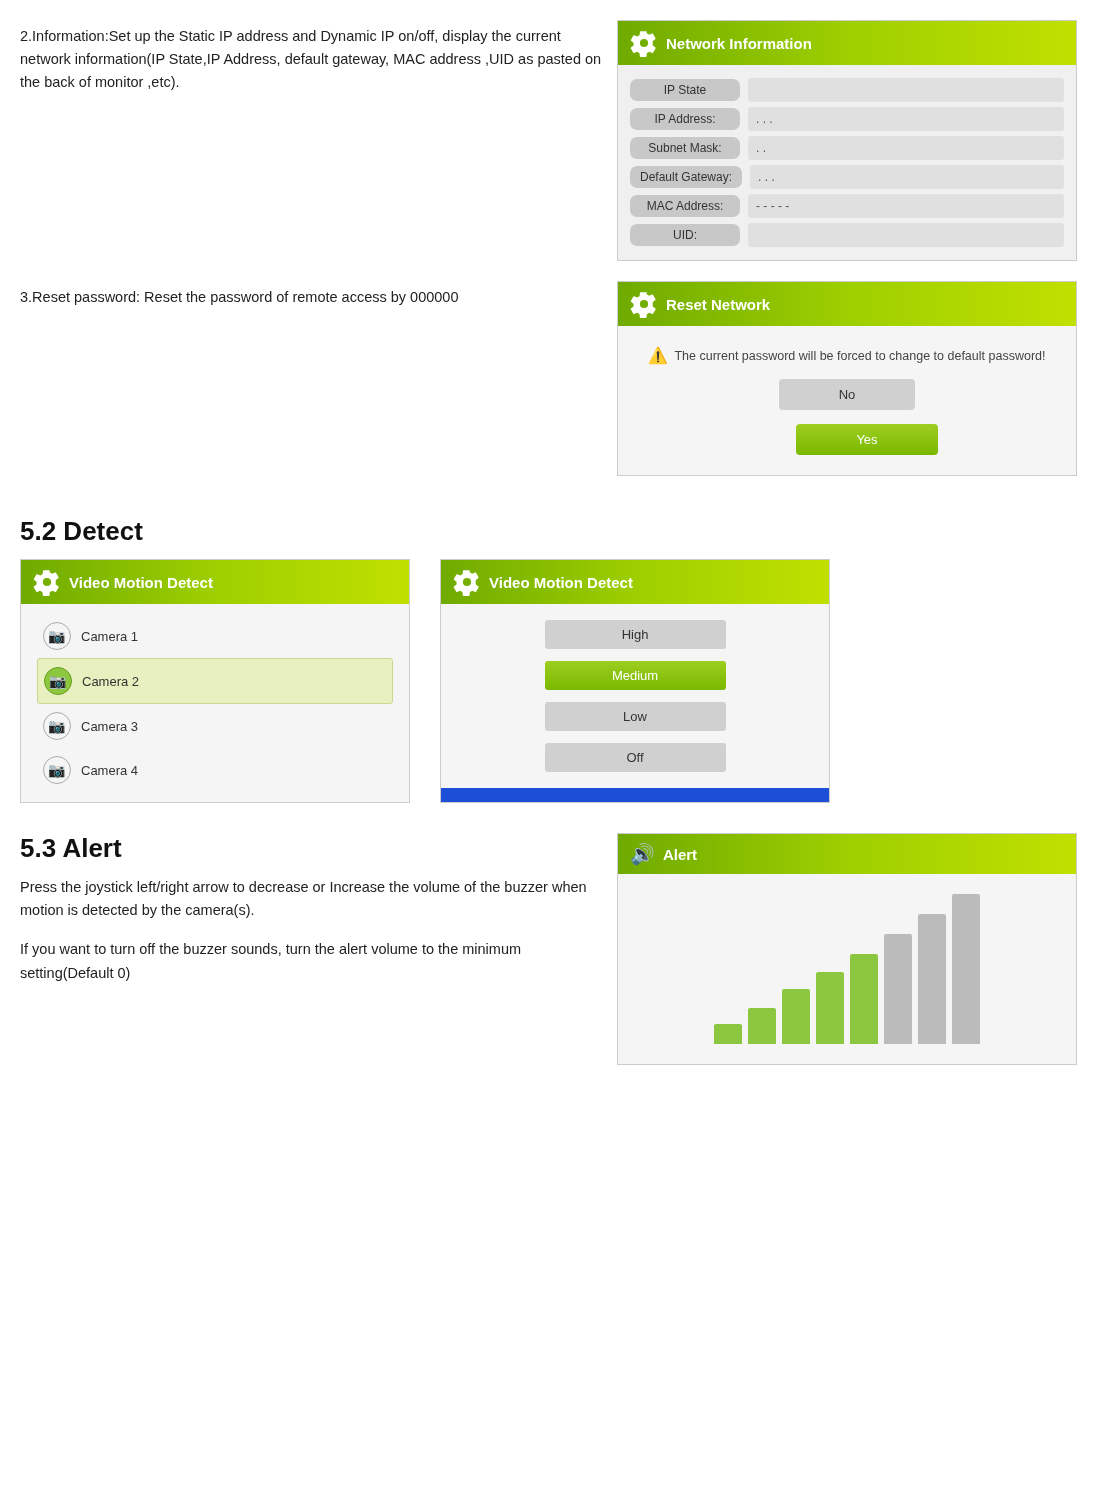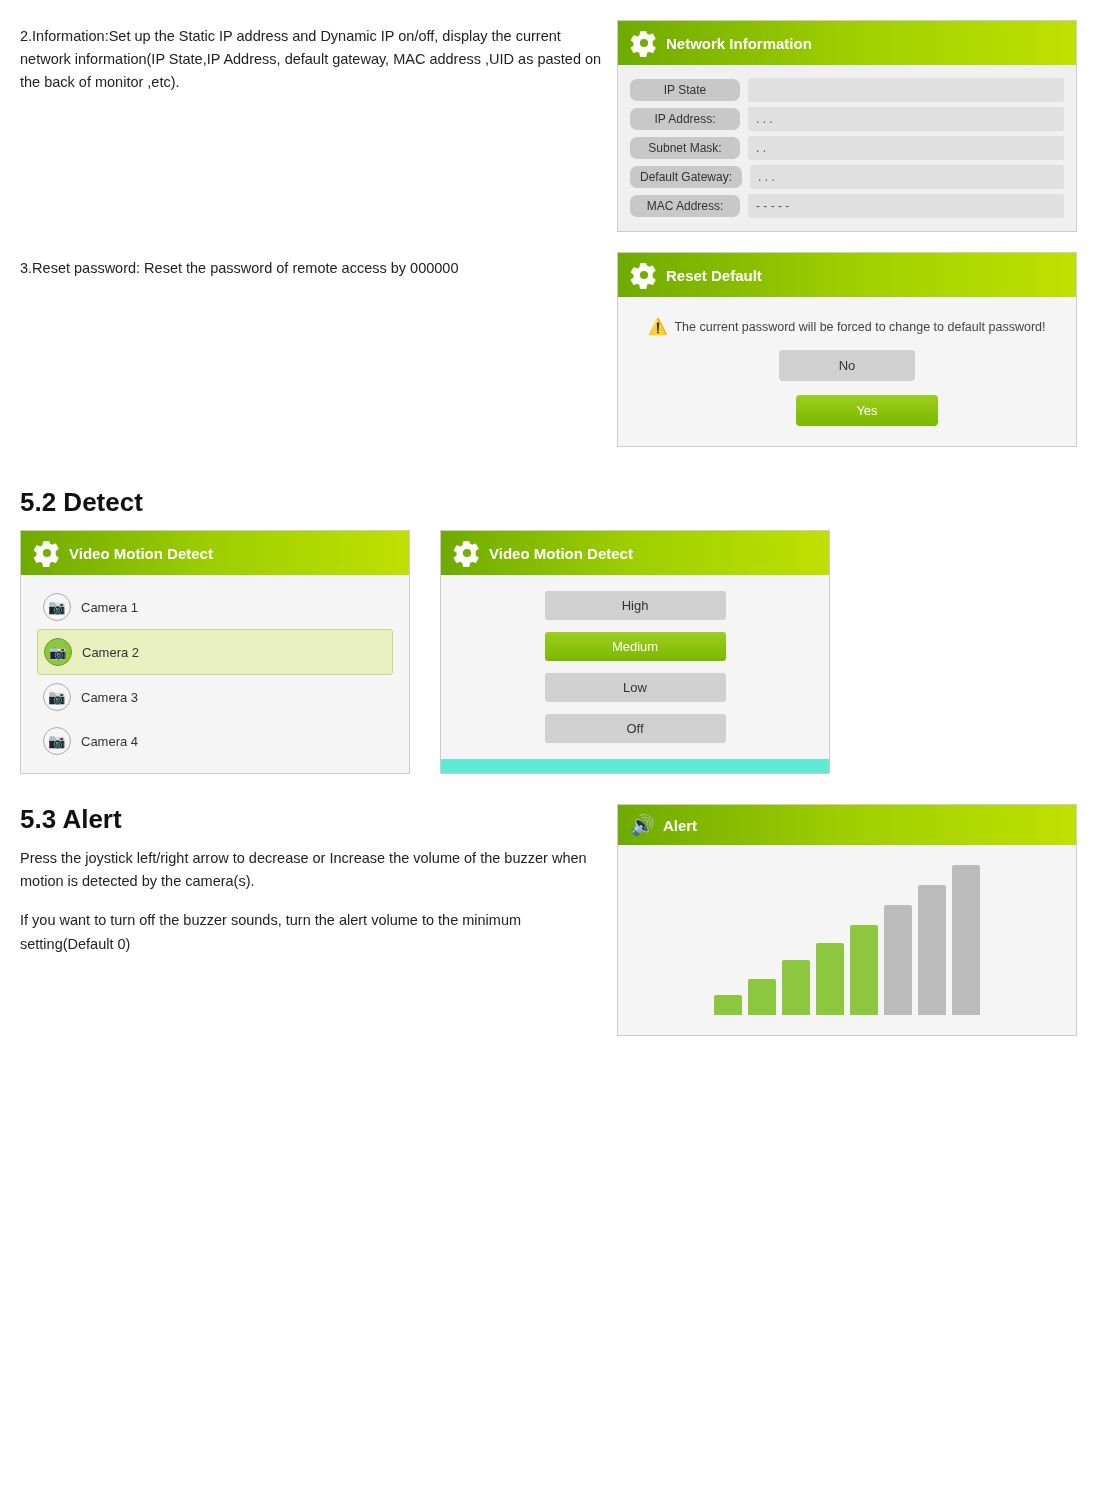--- a/index.html
+++ b/index.html
@@ -186,21 +186,21 @@
 
     .detect-panels {
       display: flex;
       flex-direction: row;
       gap: 30px;
     }
 
     .motion-panel {
       width: 390px;
       border: 1px solid #ccc;
-      background: #5eead4;
+      background: #1d4ed8;
     }
 
     .motion-body {
       padding: 10px 16px;
       background: #f5f5f5;
     }
 
     .camera-item {
       display: flex;
       align-items: center;
@@ -345,34 +345,38 @@
     <div class="network-value">  .  .</div>
   </div>
           <div class="network-row">
     <div class="network-label">Default Gateway:</div>
     <div class="network-value">  .  .  .</div>
   </div>
           <div class="network-row">
     <div class="network-label">MAC Address:</div>
     <div class="network-value">  -  -  -  -  -</div>
   </div>
+          <div class="network-row">
+    <div class="network-label">UID:</div>
+    <div class="network-value"></div>
+  </div>
         </div>
     </div>
   </div>
 
   <div class="section-reset">
     <div class="section-reset-text">
       <span>3.Reset password: Reset the password of remote access by 000000</span>
     </div>
     <div class="reset-panel">
       <div class="panel-header panel-header-green">
         <svg class="gear-icon-svg" viewBox="0 0 24 24">
           <path d="M12 15.5A3.5 3.5 0 0 1 8.5 12 3.5 3.5 0 0 1 12 8.5a3.5 3.5 0 0 1 3.5 3.5 3.5 3.5 0 0 1-3.5 3.5m7.43-2.92c.04-.34.07-.69.07-1.08s-.03-.74-.07-1.08l2.32-1.82c.21-.16.27-.46.13-.7l-2.2-3.81c-.13-.24-.41-.32-.65-.24l-2.73 1.1c-.57-.44-1.18-.81-1.86-1.08l-.42-2.9C14.17 2.18 13.9 2 13.6 2h-4.4c-.3 0-.57.18-.62.44l-.42 2.9c-.68.27-1.3.64-1.86 1.08L3.57 5.33c-.24-.08-.52 0-.65.24l-2.2 3.81c-.14.24-.08.54.13.7l2.32 1.82C3.03 12.26 3 12.61 3 13s.03.74.07 1.08L.75 15.9c-.21.16-.27.46-.13.7l2.2 3.81c.13.24.41.32.65.24l2.73-1.1c.57.44 1.18.81 1.86 1.08l.42 2.9c.05.26.32.44.62.44h4.4c.3 0 .57-.18.62-.44l.42-2.9c.68-.27 1.3-.64 1.86-1.08l2.73 1.1c.24.08.52 0 .65-.24l2.2-3.81c.14-.24.08-.54-.13-.7l-2.32-1.82z"></path>
         </svg>
-        <span class="panel-header-title">Reset Default</span>
+        <span class="panel-header-title">Reset Network</span>
       </div>
       <div class="reset-body">
         <div class="reset-warning">
           <span class="warning-icon">⚠️</span>
           <span>The current password will be forced to change to default password!</span>
         </div>
         <button class="btn-no">No</button>
         <button class="btn-yes">Yes</button>
       </div>
     </div>

